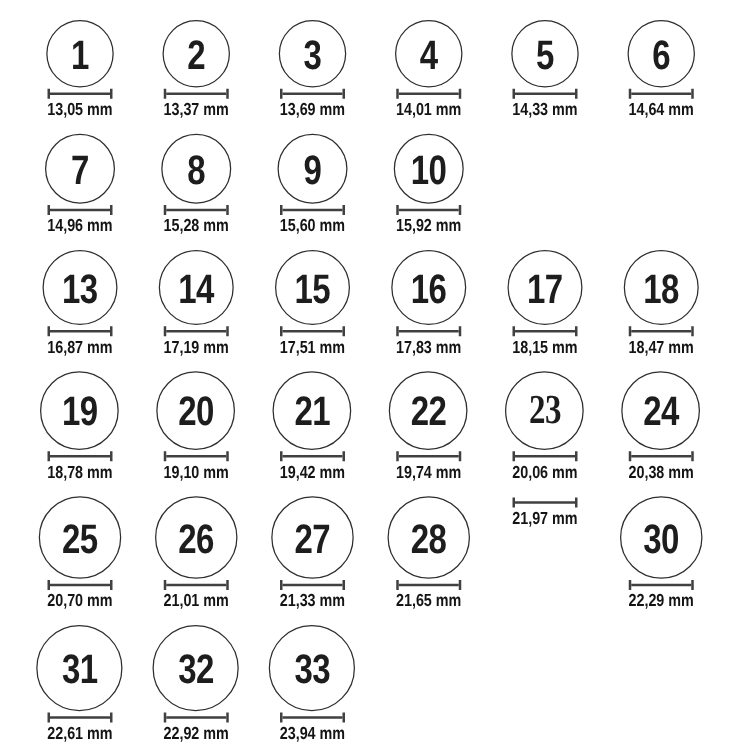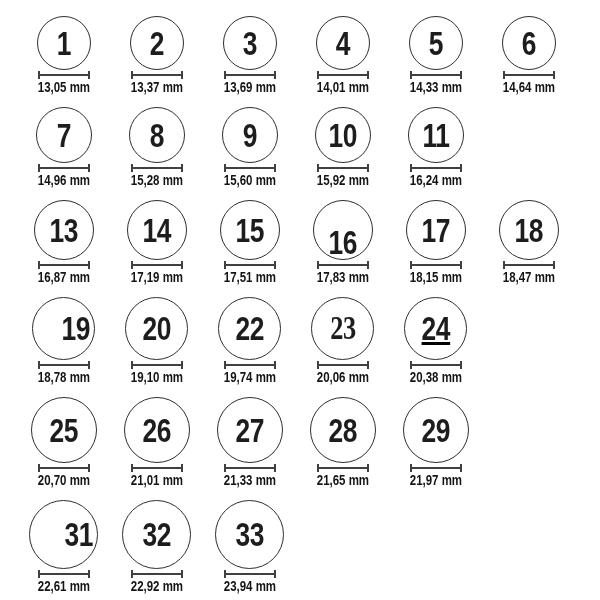--- a/index.html
+++ b/index.html
@@ -146,27 +146,20 @@
         <div class="dim-line"></div>
         <div class="dim-label">15,60 mm</div>
       </div>
       <div class="size-cell">
         <div class="ring-circle" style="width: 56px; height: 56px;">
           <span class="ring-number">10</span>
         </div>
         <div class="dim-line"></div>
         <div class="dim-label">15,92 mm</div>
       </div>
-      <div class="size-cell">
-        <div class="ring-circle" style="width: 56px; height: 56px;">
-          <span class="ring-number">11</span>
-        </div>
-        <div class="dim-line"></div>
-        <div class="dim-label">16,24 mm</div>
-      </div>
     </div>
     <div class="size-row">
       <div class="size-cell">
         <div class="ring-circle" style="width: 60px; height: 60px;">
           <span class="ring-number">13</span>
         </div>
         <div class="dim-line"></div>
         <div class="dim-label">16,87 mm</div>
       </div>
       <div class="size-cell">
@@ -177,21 +170,21 @@
         <div class="dim-label">17,19 mm</div>
       </div>
       <div class="size-cell">
         <div class="ring-circle" style="width: 60px; height: 60px;">
           <span class="ring-number">15</span>
         </div>
         <div class="dim-line"></div>
         <div class="dim-label">17,51 mm</div>
       </div>
       <div class="size-cell">
-        <div class="ring-circle" style="width: 60px; height: 60px; align-items: flex-end;">
+        <div class="ring-circle" style="width: 60px; height: 60px;">
           <span class="ring-number">16</span>
         </div>
         <div class="dim-line"></div>
         <div class="dim-label">17,83 mm</div>
       </div>
       <div class="size-cell">
         <div class="ring-circle" style="width: 60px; height: 60px;">
           <span class="ring-number">17</span>
         </div>
         <div class="dim-line"></div>
@@ -200,49 +193,56 @@
       <div class="size-cell">
         <div class="ring-circle" style="width: 60px; height: 60px;">
           <span class="ring-number">18</span>
         </div>
         <div class="dim-line"></div>
         <div class="dim-label">18,47 mm</div>
       </div>
     </div>
     <div class="size-row">
       <div class="size-cell">
-        <div class="ring-circle" style="width: 63px; height: 63px; justify-content: flex-end;">
+        <div class="ring-circle" style="width: 63px; height: 63px;">
           <span class="ring-number">19</span>
         </div>
         <div class="dim-line"></div>
         <div class="dim-label">18,78 mm</div>
       </div>
       <div class="size-cell">
         <div class="ring-circle" style="width: 63px; height: 63px;">
           <span class="ring-number">20</span>
         </div>
         <div class="dim-line"></div>
         <div class="dim-label">19,10 mm</div>
+      </div>
+      <div class="size-cell">
+        <div class="ring-circle" style="width: 63px; height: 63px;">
+          <span class="ring-number">21</span>
+        </div>
+        <div class="dim-line"></div>
+        <div class="dim-label">19,42 mm</div>
       </div>
       <div class="size-cell">
         <div class="ring-circle" style="width: 63px; height: 63px;">
           <span class="ring-number">22</span>
         </div>
         <div class="dim-line"></div>
         <div class="dim-label">19,74 mm</div>
       </div>
       <div class="size-cell">
         <div class="ring-circle" style="width: 63px; height: 63px; font-family: Liberation Serif, serif;">
           <span class="ring-number">23</span>
         </div>
         <div class="dim-line"></div>
         <div class="dim-label">20,06 mm</div>
       </div>
       <div class="size-cell">
-        <div class="ring-circle" style="width: 63px; height: 63px; text-decoration: underline;">
+        <div class="ring-circle" style="width: 63px; height: 63px;">
           <span class="ring-number">24</span>
         </div>
         <div class="dim-line"></div>
         <div class="dim-label">20,38 mm</div>
       </div>
     </div>
     <div class="size-row">
       <div class="size-cell">
         <div class="ring-circle" style="width: 66px; height: 66px; justify-content: center;">
           <span class="ring-number">25</span>
@@ -265,30 +265,34 @@
         <div class="dim-label">21,33 mm</div>
       </div>
       <div class="size-cell">
         <div class="ring-circle" style="width: 66px; height: 66px; text-align: right;">
           <span class="ring-number">28</span>
         </div>
         <div class="dim-line"></div>
         <div class="dim-label">21,65 mm</div>
       </div>
       <div class="size-cell">
+        <div class="dim-line"></div>
+        <div class="dim-label">21,97 mm</div>
+      </div>
+      <div class="size-cell">
         <div class="ring-circle" style="width: 66px; height: 66px;">
-          <span class="ring-number">29</span>
-        </div>
-        <div class="dim-line"></div>
-        <div class="dim-label">21,97 mm</div>
-      </div>
-    </div>
-    <div class="size-row">
-      <div class="size-cell">
-        <div class="ring-circle" style="width: 69px; height: 69px; justify-content: flex-end;">
+          <span class="ring-number">30</span>
+        </div>
+        <div class="dim-line"></div>
+        <div class="dim-label">22,29 mm</div>
+      </div>
+    </div>
+    <div class="size-row">
+      <div class="size-cell">
+        <div class="ring-circle" style="width: 69px; height: 69px;">
           <span class="ring-number">31</span>
         </div>
         <div class="dim-line"></div>
         <div class="dim-label">22,61 mm</div>
       </div>
       <div class="size-cell">
         <div class="ring-circle" style="width: 69px; height: 69px;">
           <span class="ring-number">32</span>
         </div>
         <div class="dim-line"></div>

